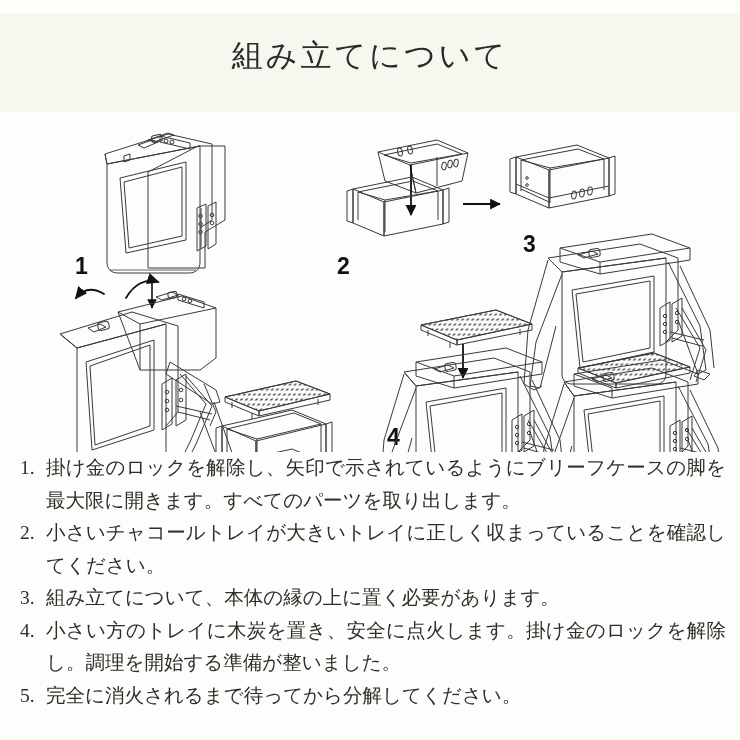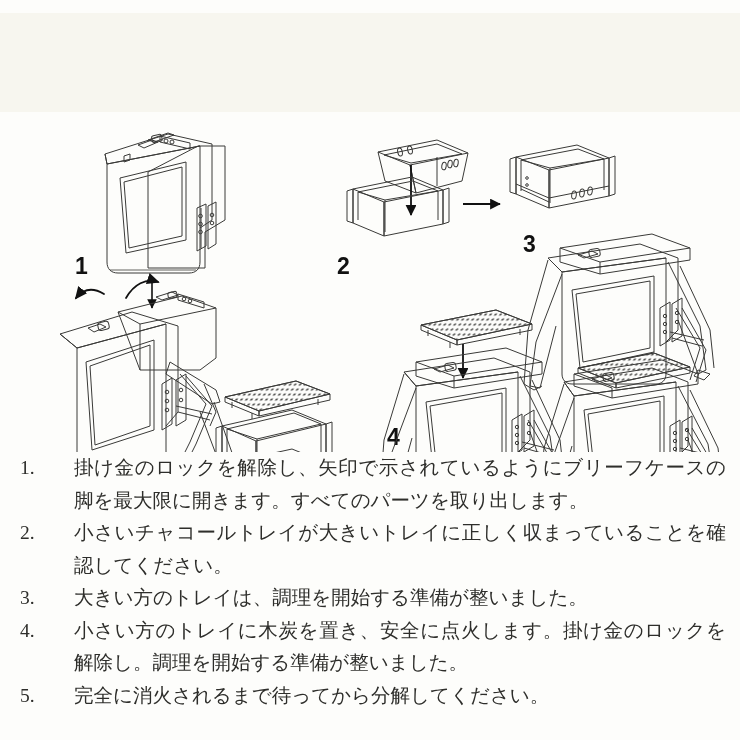--- a/index.html
+++ b/index.html
@@ -78,29 +78,29 @@
   }
   .instr-marker {
     width: 26px;
     flex: 0 0 26px;
     text-align: left;
   }
   .instr-text {
     flex: 1 1 auto;
     text-align: justify;
     text-justify: inter-character;
-    margin-left: 28px;
   }
 </style>
 </head>
 <body>
 
 <div id="page">
 
   <div id="title-band"></div>
+  <div id="page-title">組み立てについて</div>
 
   <div id="illustrations">
     <svg width="740" height="340" viewBox="0 0 740 340">
       <defs>
         <pattern id="meshpat" width="5" height="5" patternUnits="userSpaceOnUse" patternTransform="skewX(-30)">
           <circle cx="2.5" cy="2.5" r="1.25" fill="#4a4a48"></circle>
         </pattern>
         <marker id="arrowhead" markerWidth="7" markerHeight="7" refX="5.5" refY="3" orient="auto">
           <path d="M0,0 L6,3 L0,6 z" fill="#111"></path>
         </marker>
@@ -421,21 +421,21 @@
       <span class="instr-text">掛け金のロックを解除し、矢印で示されているようにブリーフケースの脚を最大限に開きます。すべてのパーツを取り出します。</span>
     </div>
 
     <div class="instr-item">
       <span class="instr-marker">2.</span>
       <span class="instr-text">小さいチャコールトレイが大きいトレイに正しく収まっていることを確認してください。</span>
     </div>
 
     <div class="instr-item">
       <span class="instr-marker">3.</span>
-      <span class="instr-text">大きい方のトレイは、調理を開始する準備が整いました。</span>
+      <span class="instr-text">組み立てについて、本体の縁の上に置く必要があります。</span>
     </div>
 
     <div class="instr-item">
       <span class="instr-marker">4.</span>
       <span class="instr-text">小さい方のトレイに木炭を置き、安全に点火します。掛け金のロックを解除し。調理を開始する準備が整いました。</span>
     </div>
 
     <div class="instr-item">
       <span class="instr-marker">5.</span>
       <span class="instr-text">完全に消火されるまで待ってから分解してください。</span>

